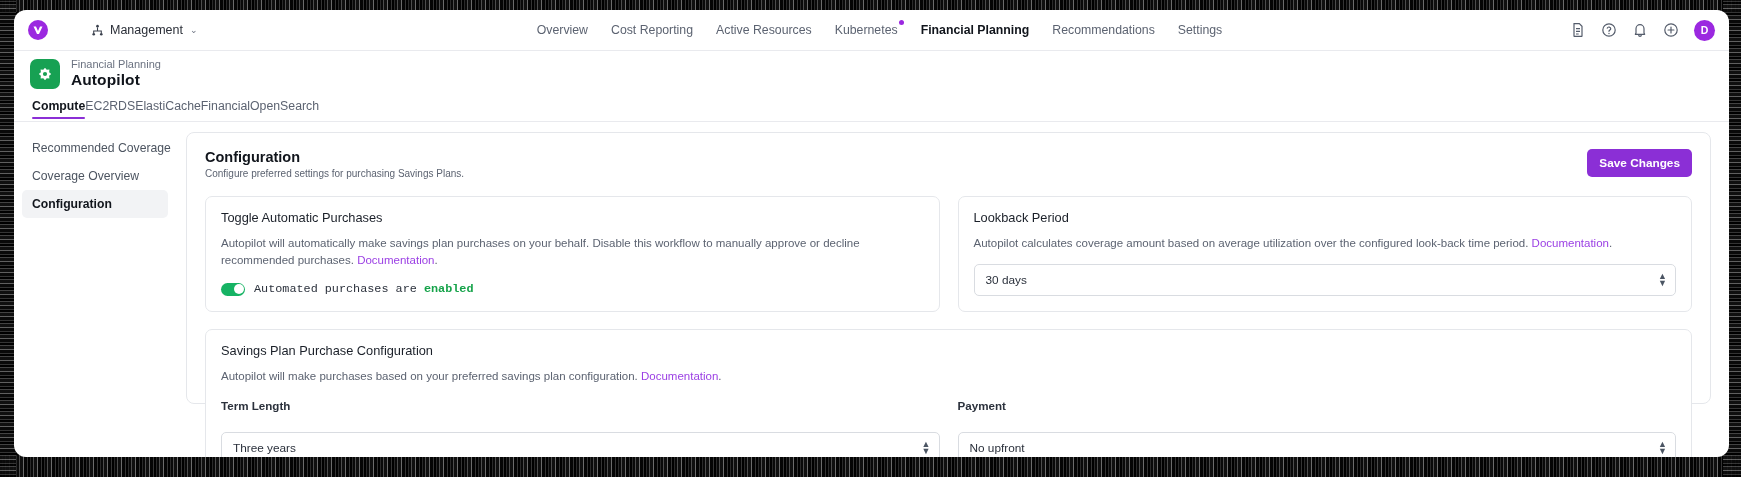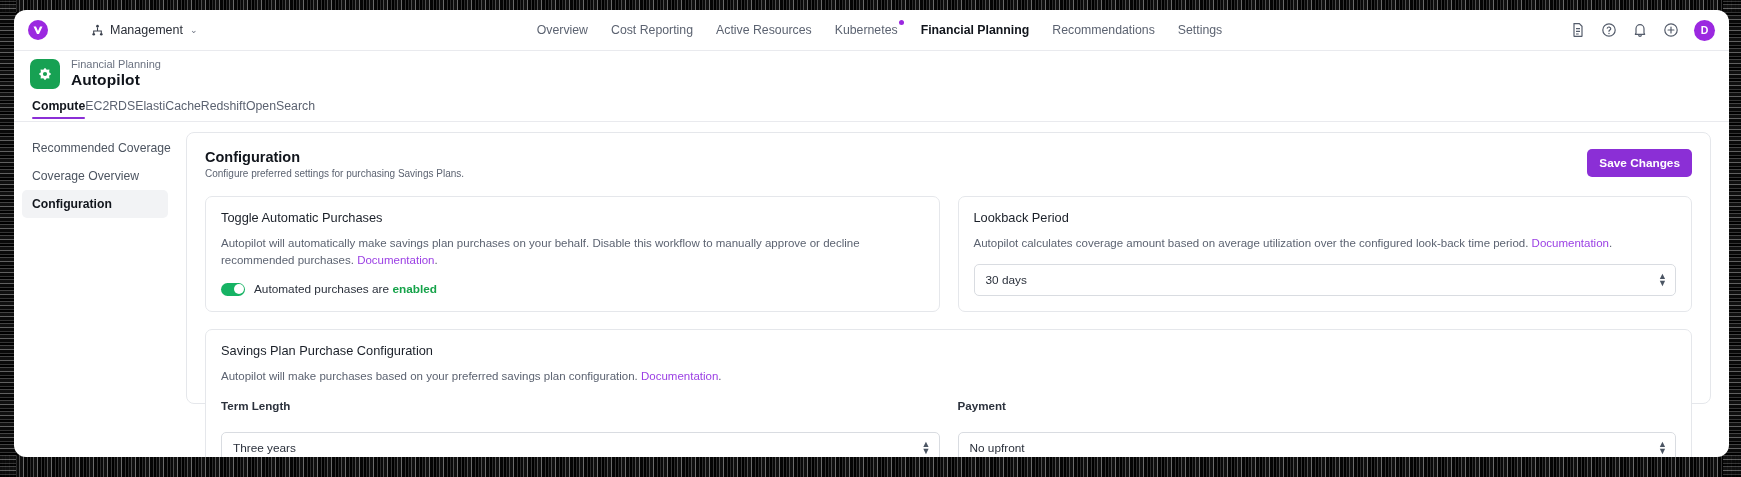--- a/index.html
+++ b/index.html
@@ -203,21 +203,21 @@
 
   .panel-row { display:flex; gap: 18px; margin-top: 17px; }
   .panel {
     border: 1px solid #e5e7eb; border-radius: 7px;
     padding: 13px 15px 15px 15px; background:#fff; flex: 1 1 0; min-width:0;
   }
   .panel-title { font-size: 12.8px; font-weight:normal; color:#1b2029; }
   .panel-desc { font-size: 11.5px; color:#5c6371; margin-top:10px; line-height:1.45; }
   .doclink { color:#9b3fe4; text-decoration:none; cursor:pointer; }
 
-  .toggle-line { display:flex; align-items:center; gap:9px; margin-top:14px; }
+  .toggle-line { display:flex; align-items:center; gap:9px; margin-top:14px;font-family:Liberation Mono, monospace; }
   .toggle-line .tl-text { font-size:11.8px; color:#2b313c; }
   .tl-state { color:#16a34a; font-weight:bold; }
 
   .select-wrap { position: relative; margin-top: 12px; }
   select.sel {
     width: 100%;
     appearance: none; -webkit-appearance: none;
     font-family: inherit; font-size: 11.8px; color:#2b313c;
     border: 1px solid #d9dce1; border-radius: 5px;
     background: #fff;
@@ -311,21 +311,21 @@
         <div id="page-title">Autopilot</div>
       </div>
 
     </div>
 
     <div id="restabs">
         <div class="restab active">Compute</div>
         <div class="restab">EC2</div>
         <div class="restab">RDS</div>
         <div class="restab">ElastiCache</div>
-        <div class="restab">Redshift</div>
+        <div class="restab">Financial</div>
         <div class="restab">OpenSearch</div>
       </div>
 
     <div id="bodyrow">
 
       <div id="sidebar">
           <div class="side-item">Recommended Coverage</div>
           <div class="side-item">Coverage Overview</div>
           <div class="side-item active">Configuration</div>
         </div>

